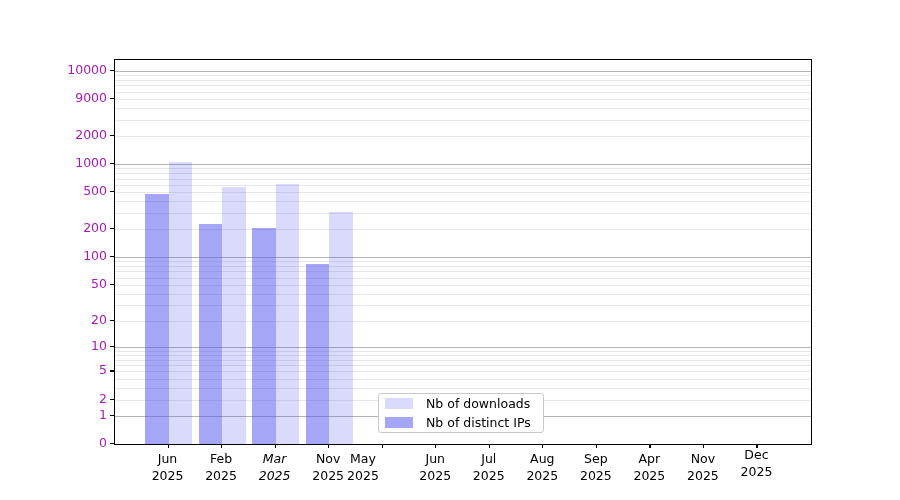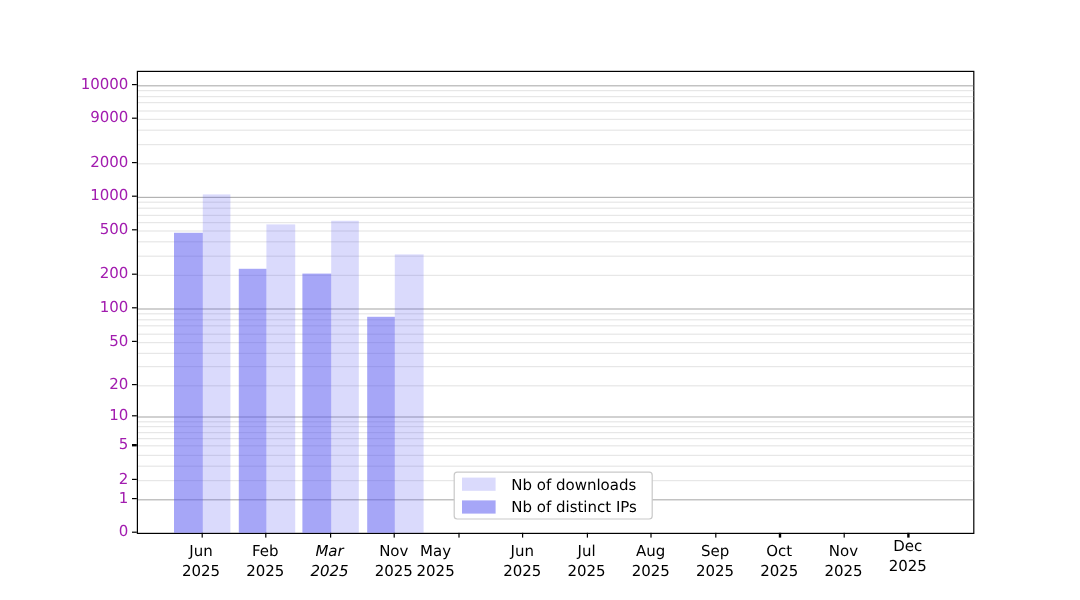--- a/index.html
+++ b/index.html
@@ -205,21 +205,21 @@
       <div class="x-tick-mark" style="left: 488.769px; top: 444px;"></div>
       <div class="x-tick-label" style="left: 458.769px; top: 451px;">Jul
 2025</div>
       <div class="x-tick-mark" style="left: 542.308px; top: 444px;"></div>
       <div class="x-tick-label" style="left: 512.308px; top: 451px;">Aug
 2025</div>
       <div class="x-tick-mark" style="left: 595.846px; top: 444px;"></div>
       <div class="x-tick-label" style="left: 565.846px; top: 451px;">Sep
 2025</div>
       <div class="x-tick-mark" style="left: 649.385px; top: 444px;"></div>
-      <div class="x-tick-label" style="left: 619.385px; top: 451px;">Oct
+      <div class="x-tick-label" style="left: 619.385px; top: 451px;">Apr
 2025</div>
       <div class="x-tick-mark" style="left: 702.923px; top: 444px;"></div>
       <div class="x-tick-label" style="left: 672.923px; top: 451px;">Nov
 2025</div>
       <div class="x-tick-mark" style="left: 756.462px; top: 444px;"></div>
       <div class="x-tick-label" style="left: 726.462px; top: 447px;">Dec
 2025</div>
     </div>
   <div id="legend">
       <div class="legend-row">

